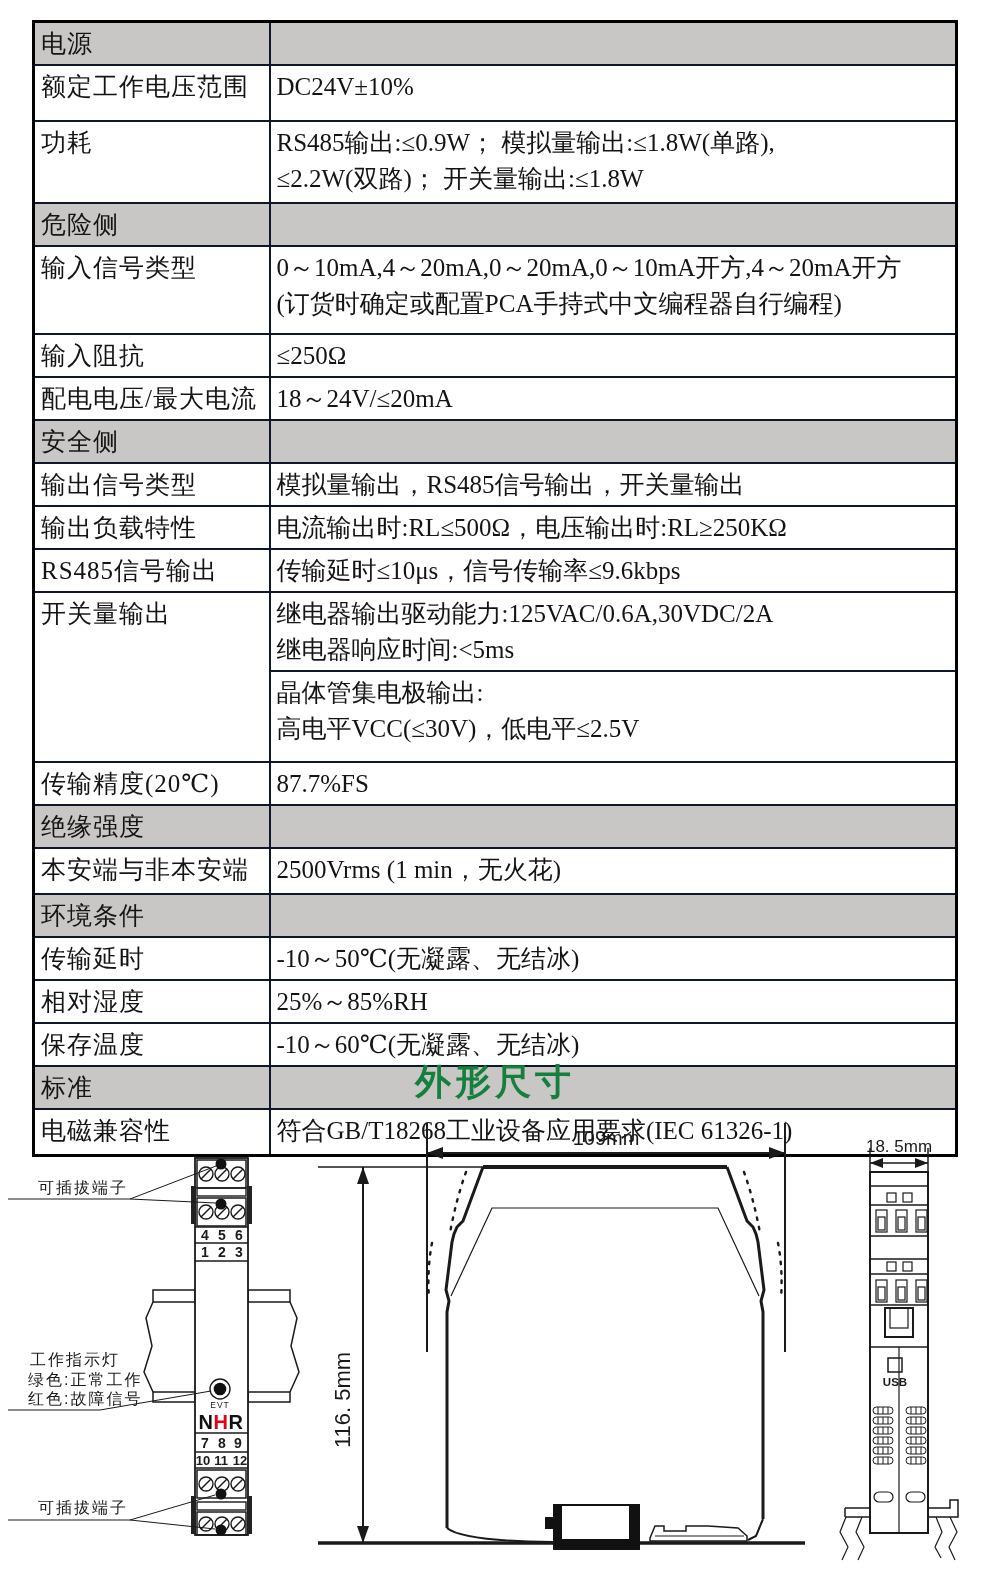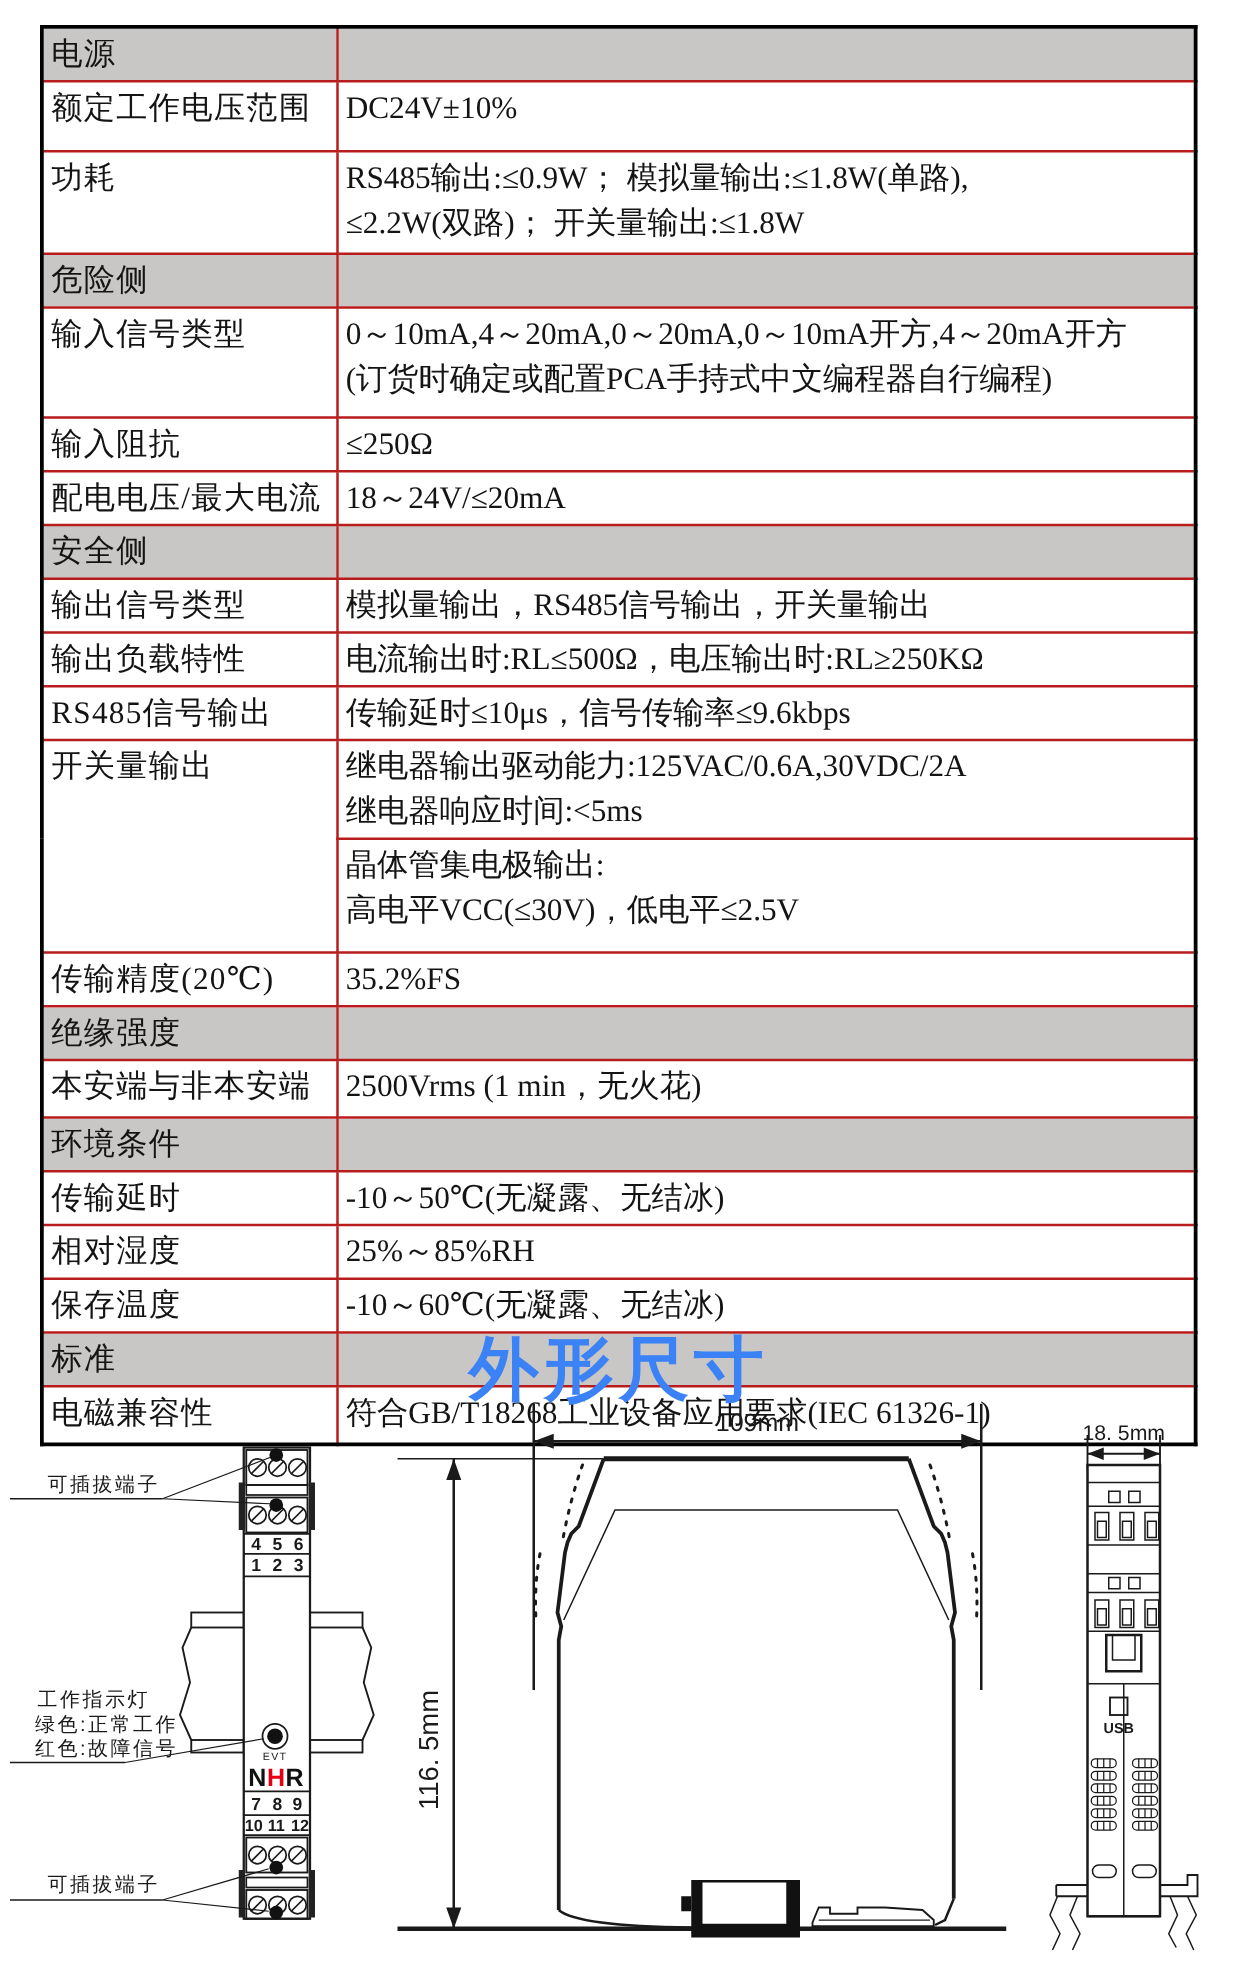--- a/index.html
+++ b/index.html
@@ -2,31 +2,31 @@
 <html><head>
 <meta charset="utf-8">
 <style>
   html,body{margin:0;padding:0;background:#fff;}
   .page{position:relative;width:990px;height:1572px;background:#ffffff;overflow:hidden;
         font-family:"Liberation Serif","DejaVu Serif",serif;color:#141414;}
 
   
   table.spec{position:absolute;left:32px;top:20px;width:926px;border-collapse:collapse;
              table-layout:fixed;border:3px solid #000;}
-  table.spec td{border:2px solid #b91c1c;font-size:25px;line-height:36px;
+  table.spec td{border:2px solid #0f172a;font-size:25px;line-height:36px;
                 vertical-align:top;padding:3px 6px 2px 6px;overflow:hidden;}
   table.spec col.c1{width:236px;}
   td.lbl{letter-spacing:1px;padding-left:5px;}
   td.val{padding-left:9px;white-space:pre-line;}
   tr.sec td{background:#c9c7c5;}
 
   
   .dims-title{position:absolute;left:0;top:1058px;width:990px;text-align:center;
               font-family:"Liberation Sans","DejaVu Sans",sans-serif;
-              font-weight:700;font-size:56px;letter-spacing:4px;color:#3b82f6;}
+              font-weight:700;font-size:36px;letter-spacing:4px;color:#15803d;}
   svg.drawings{position:absolute;left:0;top:1050px;}
   svg.drawings text{font-family:"Liberation Sans","DejaVu Sans",sans-serif;fill:#1a1a1a;}
   .ln{stroke:#1a1a1a;fill:none;}
   .cjk-label{font-size:16px;letter-spacing:2px;}
 </style>
 </head>
 <body>
 
 <div class="page">
 
@@ -86,21 +86,21 @@
           <td class="lbl" rowspan="2">开关量输出</td>
           <td class="val">继电器输出驱动能力:125VAC/0.6A,30VDC/2A
 继电器响应时间:&lt;5ms</td>
         </tr>
       <tr style="height:91px">
           <td class="val">晶体管集电极输出:
 高电平VCC(≤30V)，低电平≤2.5V</td>
         </tr>
       <tr style="height:42px">
           <td class="lbl">传输精度(20℃)</td>
-          <td class="val">35.2%FS</td>
+          <td class="val">87.7%FS</td>
         </tr>
       <tr class="sec" style="height:36px">
           <td class="lbl">绝缘强度</td>
           <td class="val"></td>
         </tr>
       <tr style="height:46px">
           <td class="lbl">本安端与非本安端</td>
           <td class="val">2500Vrms (1 min，无火花)</td>
         </tr>
       <tr class="sec" style="height:34px">

